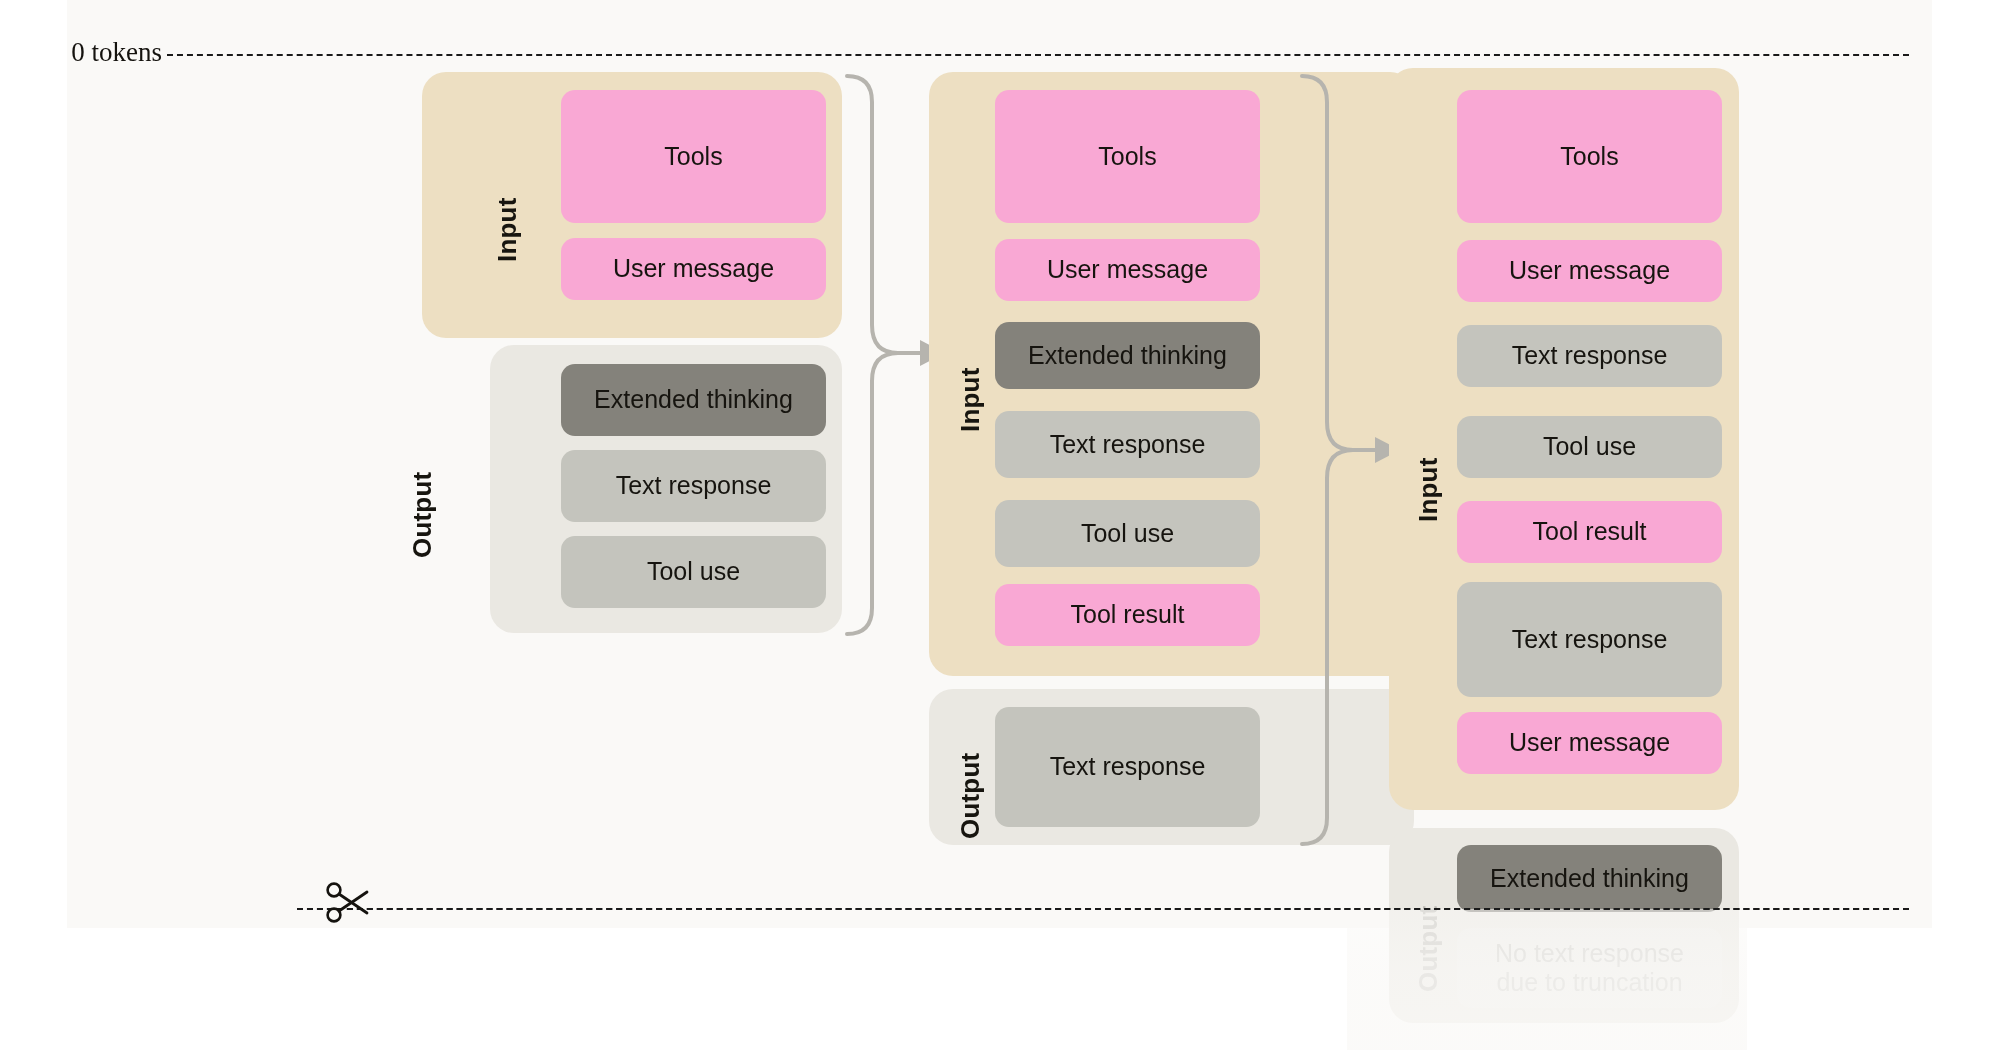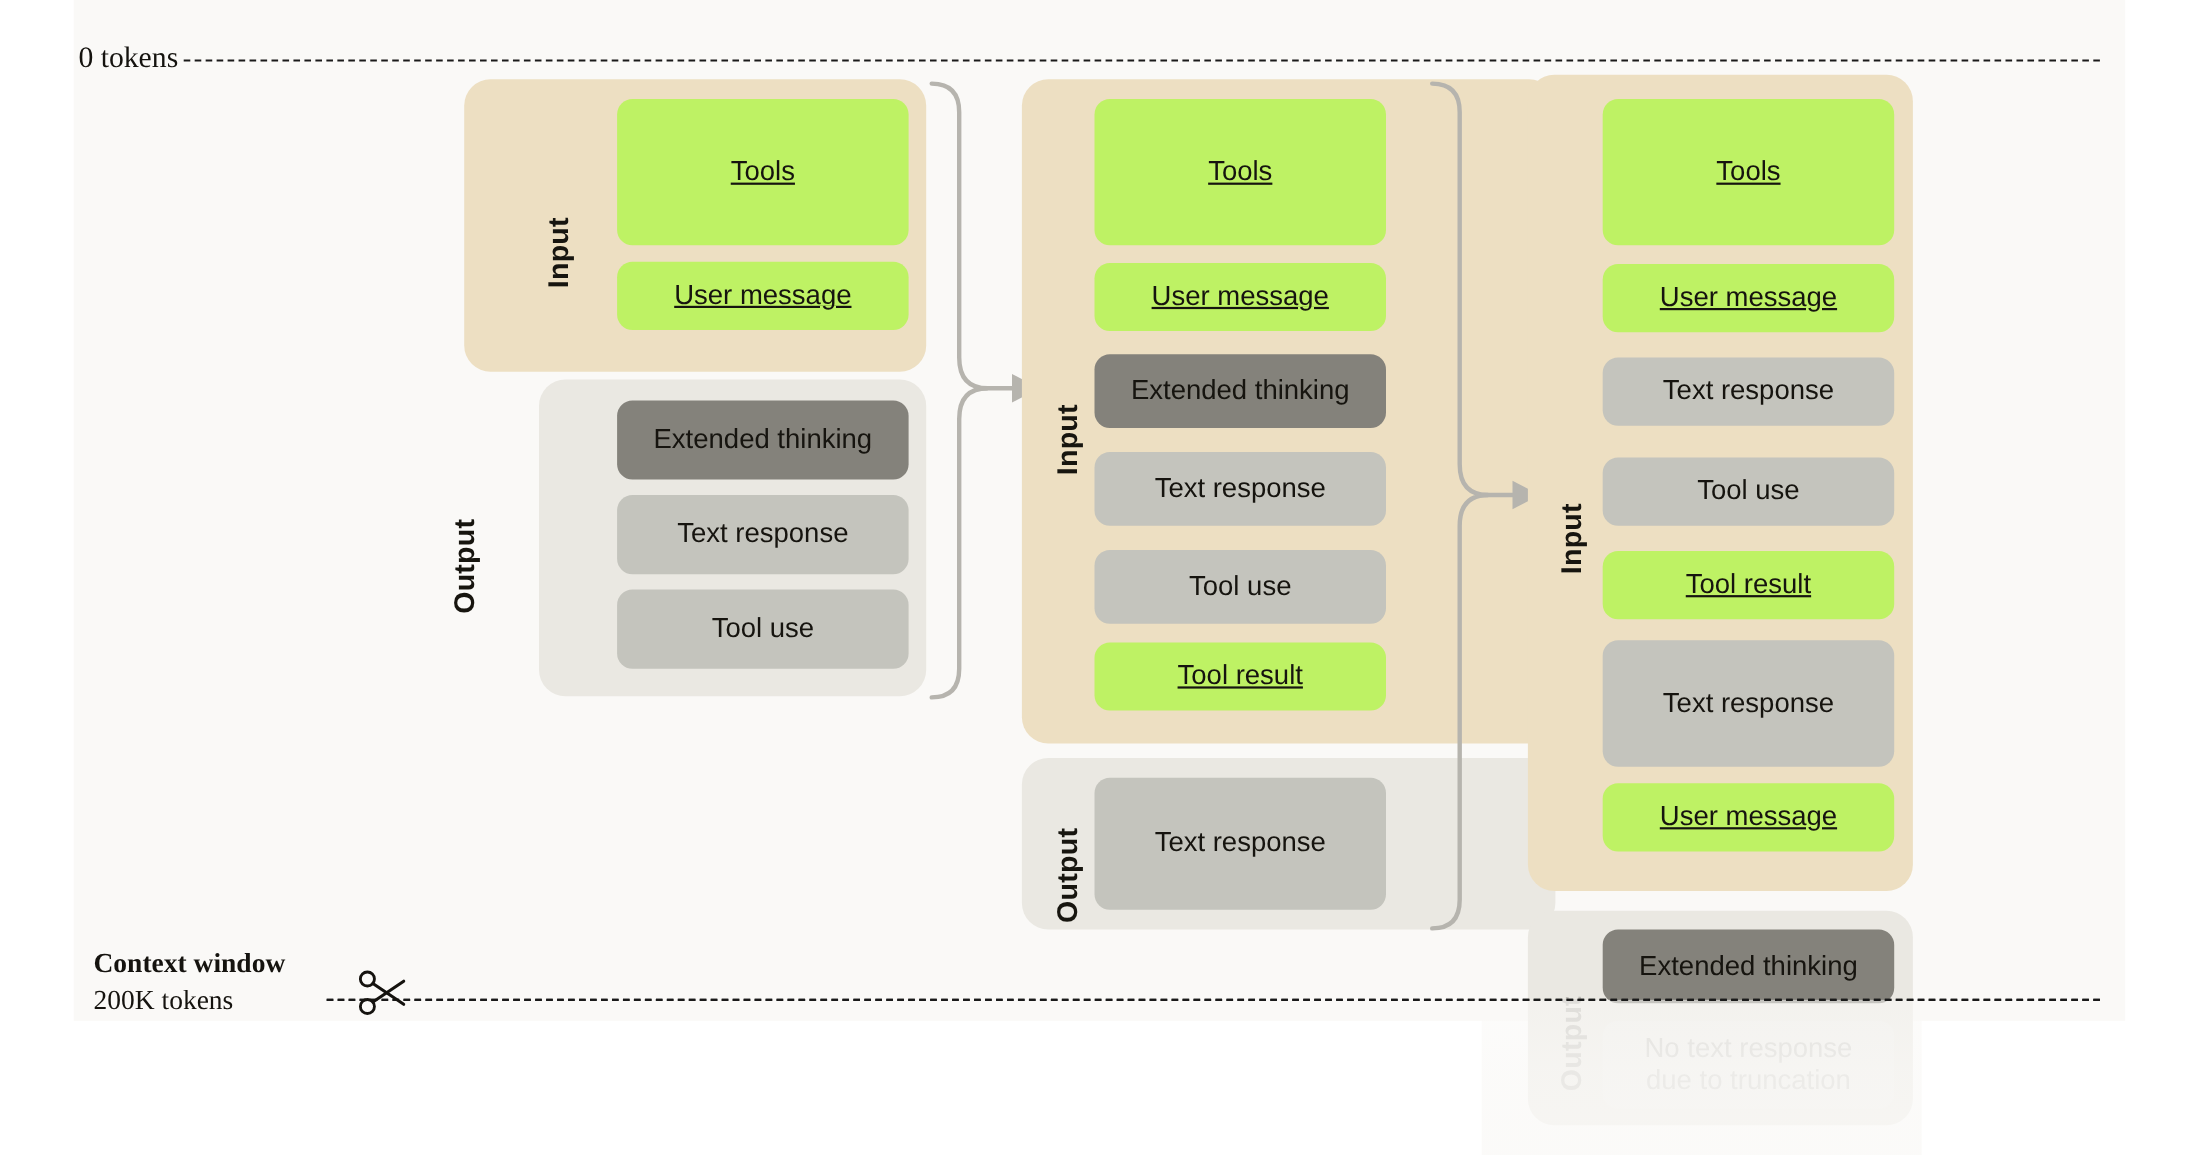--- a/index.html
+++ b/index.html
@@ -106,21 +106,21 @@
     display: flex;
     align-items: center;
     justify-content: center;
     text-align: center;
     font-family: "Liberation Sans", sans-serif;
     font-size: 25px;
     color: #16140f;
     box-sizing: border-box;
     line-height: 1.18;
   }
-  .chip.salmon { background: #bef264; text-decoration: underline; }
+  .chip.salmon { background: #f9a8d4; }
   .chip.grey   { background: #c4c4bd; }
   .chip.dark   { background: #84827b; }
   .chip.ghost  { background: #ecebe7; color: #c6c5c0; }
 
   
   .connector {
     position: absolute;
     overflow: visible;
   }
 
@@ -212,24 +212,20 @@
 
   <div class="chip dark" style="left:1390px; top:845px; width:265px; height:67px;">Extended thinking</div>
   <div class="chip ghost" id="truncation-chip" style="left:1390px; top:928px; width:265px; height:80px; white-space:pre-line;">No text response
 due to truncation</div>
 
   <div id="fade-mask"></div>
 
   <div class="rule" id="rule-bottom"></div>
   <div id="rule-bottom-over"></div>
 
-  <div id="ctx-block">
-    <div id="ctx-title">Context window</div>
-    <div id="ctx-amount">200K tokens</div>
-  </div>
 
   <svg id="scissors-icon" viewBox="0 0 44 46">
     <circle cx="9" cy="10" r="6.4" fill="none" stroke="#15130f" stroke-width="2.6"></circle>
     <circle cx="9" cy="35" r="6.4" fill="none" stroke="#15130f" stroke-width="2.6"></circle>
     <path d="M 14 14 L 42 33" fill="none" stroke="#15130f" stroke-width="2.8" stroke-linecap="round"></path>
     <path d="M 14 31 L 42 12" fill="none" stroke="#15130f" stroke-width="2.8" stroke-linecap="round"></path>
   </svg>
 
 </div>
 

